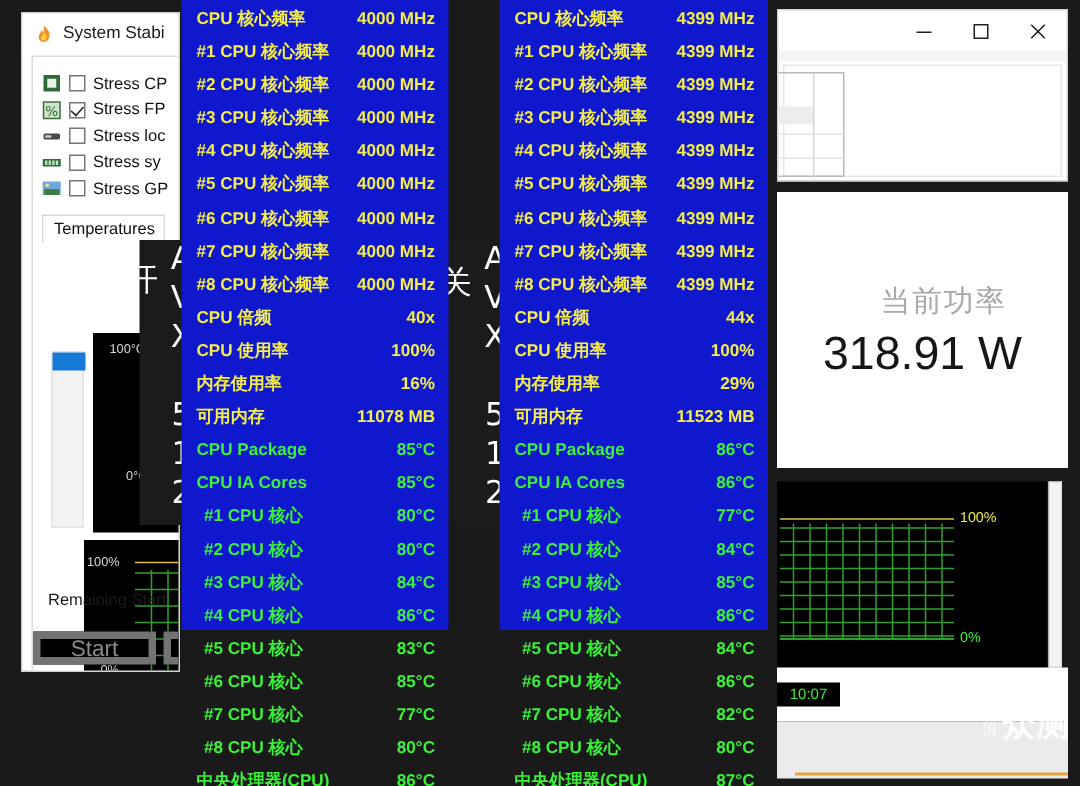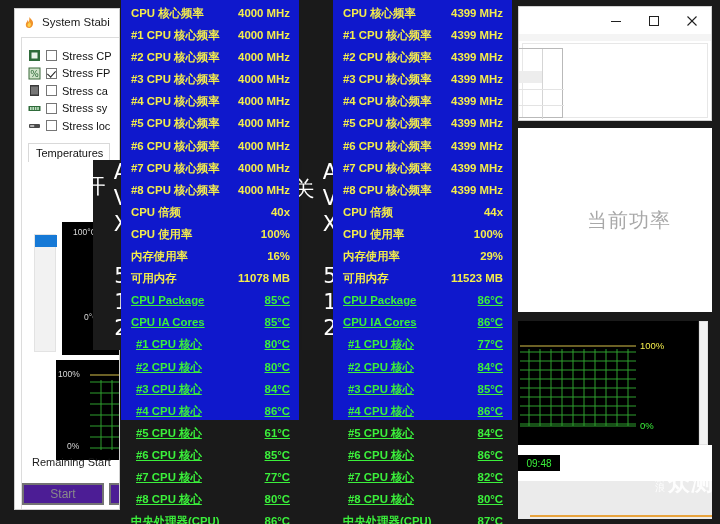--- a/index.html
+++ b/index.html
@@ -6,21 +6,21 @@
   html, body {
     width: 720px; height: 524px;
     background: #1a1a1a;
     font-family: "Liberation Sans", "DejaVu Sans", sans-serif;
     overflow: hidden;
   }
   #root { position: relative; width: 720px; height: 524px; background: #1a1a1a; }
 
   
   .aida-win {
-    position: absolute; left: 14px; top: 8px; width: 106px; height: 502px;
+    position: absolute; left: 14px; top: 8px; width: 106px; height: 440px;
     background: #ffffff; border: 1px solid #cfcfcf;
     overflow: hidden;
   }
   .aida-title {
     height: 26px; background: #ffffff; display: flex; align-items: center;
     padding-left: 8px; gap: 6px;
   }
   .flame-icon { width: 13px; height: 13px; position: relative; flex: 0 0 auto; }
   .flame-icon svg { display:block; }
   .aida-title-text { font-size: 11.5px; color: #1b1b1b; white-space: nowrap; }
@@ -55,22 +55,22 @@
   .slider-thumb {
     position: absolute; left: 0px; top: 0px; width: 22px; height: 12px;
     background: #1679d6;
   }
   .batt-text {
     position: absolute; left: 10px; bottom: 41px; font-size: 11px; color: #1b1b1b;
     white-space: nowrap;
   }
   .btn-row { position: absolute; left: 0px; bottom: 4px; width: 140px; display: flex; gap: 5px; }
   .btn {
-    width: 82px; height: 22px; background: #4c1d95; border: 2px solid #737373;
-    font-size: 12px; color: #8a8a8a; display: flex; align-items: center; justify-content: center;
+    width: 82px; height: 22px; background: #000000; border: 5px solid #737373;
+    font-size: 15px; color: #8a8a8a; display: flex; align-items: center; justify-content: center;
   }
   .btn.sec { width: 30px; }
 
   
   .graph {
     position: absolute; background: #000; overflow: hidden;
   }
   .g-temp { left: 40px; top: 184px; width: 80px; height: 133px; }
   .g-load { left: 34px; top: 322px; width: 86px; height: 100px; }
   .g-lbl {
@@ -98,21 +98,21 @@
   .mon-a { left: 121px; width: 178px; }
   .mon-b { left: 333px; width: 179px; }
   .mrow {
     display: flex; justify-content: space-between; align-items: baseline;
     font-size: 11.4px; font-weight: bold; line-height: 1;
     height: 22.1px;
   }
   .mrow .k { white-space: nowrap; }
   .mrow .v { white-space: nowrap; }
   .c-clock { color: #f4ed4b; }
-  .c-temp  { color: #3bf03b; text-decoration: underline; }
+  .c-temp  { color: #3bf03b; }
   .indent { padding-left: 5px; }
 
   
   .rwin {
     position: absolute; left: 518px; top: 6px; width: 194px; height: 115px;
     background: #ffffff; border: 1px solid #d2d2d2; overflow: hidden;
   }
   .rwin-title { height: 27px; display: flex; justify-content: flex-end; align-items: stretch; }
   .wbtn {
     width: 38px; display: flex; align-items: center; justify-content: center;
@@ -184,50 +184,51 @@
 
         <div class="stress-row">
           <svg class="s-ico" viewBox="0 0 13 13">
             <rect x="1" y="1" width="11" height="11" fill="#cfe3c9" stroke="#3b6b3b"></rect>
             <text x="6.5" y="10" font-size="9" text-anchor="middle" fill="#2f6b3a" font-family="DejaVu Sans">%</text>
           </svg>
           <span class="cb checked"></span>
           <span class="stress-label">Stress FP</span>
         </div>
 
+
         <div class="stress-row">
           <svg class="s-ico" viewBox="0 0 13 13">
-            <rect x="2" y="1" width="9" height="11" fill="#3a3a3a"></rect>
-            <rect x="3" y="2.5" width="7" height="8" fill="#777"></rect>
+            <rect x="1" y="5" width="11" height="4" rx="1" fill="#4a4a4a"></rect>
+            <rect x="2.2" y="6.2" width="4" height="1.6" fill="#cfcfcf"></rect>
           </svg>
           <span class="cb"></span>
-          <span class="stress-label">Stress ca</span>
+          <span class="stress-label">Stress loc</span>
         </div>
 
         <div class="stress-row">
           <svg class="s-ico" viewBox="0 0 13 13">
             <rect x="0.5" y="4" width="12" height="5" fill="#2f6b3a"></rect>
             <rect x="2" y="5" width="1.6" height="3" fill="#bfe0c2"></rect>
               <rect x="4.4" y="5" width="1.6" height="3" fill="#bfe0c2"></rect>
             <rect x="6.8" y="5" width="1.6" height="3" fill="#bfe0c2"></rect>
               <rect x="9.2" y="5" width="1.6" height="3" fill="#bfe0c2"></rect>
           </svg>
           <span class="cb"></span>
           <span class="stress-label">Stress sy</span>
         </div>
 
         <div class="stress-row">
           <svg class="s-ico" viewBox="0 0 13 13">
-            <rect x="1" y="5" width="11" height="4" rx="1" fill="#4a4a4a"></rect>
-            <rect x="2.2" y="6.2" width="4" height="1.6" fill="#cfcfcf"></rect>
+            <rect x="0.5" y="2" width="12" height="9" fill="#6fa8dc"></rect>
+            <rect x="1.5" y="7" width="10" height="4" fill="#3f7d3f"></rect>
+            <circle cx="3.5" cy="4.5" r="1.2" fill="#ffe27a"></circle>
           </svg>
           <span class="cb"></span>
-          <span class="stress-label">Stress loc</span>
+          <span class="stress-label">Stress GP</span>
         </div>
-
       </div>
 
       <div class="tabstrip">
         <div class="tab">Temperatures</div>
       </div>
 
       <div class="graph g-temp">
         <svg class="grid-lines" width="80" height="133">
           <g stroke="#1f8a1f" stroke-width="1">
             <line x1="46" y1="14" x2="80" y2="14"></line>
@@ -357,21 +358,21 @@
       <div class="mrow">
         <span class="k c-temp indent">#3 CPU 核心</span>
         <span class="v c-temp">84°C</span>
       </div>
       <div class="mrow">
         <span class="k c-temp indent">#4 CPU 核心</span>
         <span class="v c-temp">86°C</span>
       </div>
       <div class="mrow">
         <span class="k c-temp indent">#5 CPU 核心</span>
-        <span class="v c-temp">61°C</span>
+        <span class="v c-temp">83°C</span>
       </div>
       <div class="mrow">
         <span class="k c-temp indent">#6 CPU 核心</span>
         <span class="v c-temp">85°C</span>
       </div>
       <div class="mrow">
         <span class="k c-temp indent">#7 CPU 核心</span>
         <span class="v c-temp">77°C</span>
       </div>
       <div class="mrow">
@@ -508,20 +509,21 @@
         <i style="left:0; top:22px; width:26px; height:12px;"></i>
         <i style="left:26px; top:0; width:1px; height:70px; background:#d5d5d5;"></i>
         <i style="left:0; top:40px; width:48px; height:1px; background:#e3e3e3;"></i>
         <i style="left:0; top:56px; width:48px; height:1px; background:#e3e3e3;"></i>
       </div>
     </div>
   </div>
 
   <div class="power-card">
     <div class="power-label">当前功率</div>
+    <div class="power-value">318.91 W</div>
   </div>
 
   <div class="g-right">
     <svg width="180" height="124">
       <line x1="2" y1="25" x2="118" y2="25" stroke="#d8c24a" stroke-width="1"></line>
       <g stroke="#2fa02f" stroke-width="1">
         <line x1="2" y1="31" x2="118" y2="31"></line>
           <line x1="2" y1="40" x2="118" y2="40"></line>
         <line x1="2" y1="49" x2="118" y2="49"></line>
           <line x1="2" y1="58" x2="118" y2="58"></line>
@@ -542,21 +544,21 @@
           <line x1="110" y1="28" x2="110" y2="105"></line>
       </g>
       <line x1="2" y1="105" x2="118" y2="105" stroke="#2fa02f" stroke-width="1.2"></line>
     </svg>
     <span class="g-lbl" style="left:122px; top:19px; color:#f4ed4b; font-size:9.5px;">100%</span>
     <span class="g-lbl" style="left:122px; top:99px; color:#3bf03b; font-size:9.5px;">0%</span>
   </div>
 
   <div class="scroll-strip"></div>
   <div class="r-strip"></div>
-  <div class="time-chip">09:48</div>
+  <div class="time-chip">10:07</div>
   <div class="r-foot"></div>
   <div class="r-foot-line"></div>
 
   <div class="watermark">
     <span class="wm-small">
       <span>新</span>
       <span>浪</span>
     </span>
     <span class="wm-big">众测</span>
   </div>

